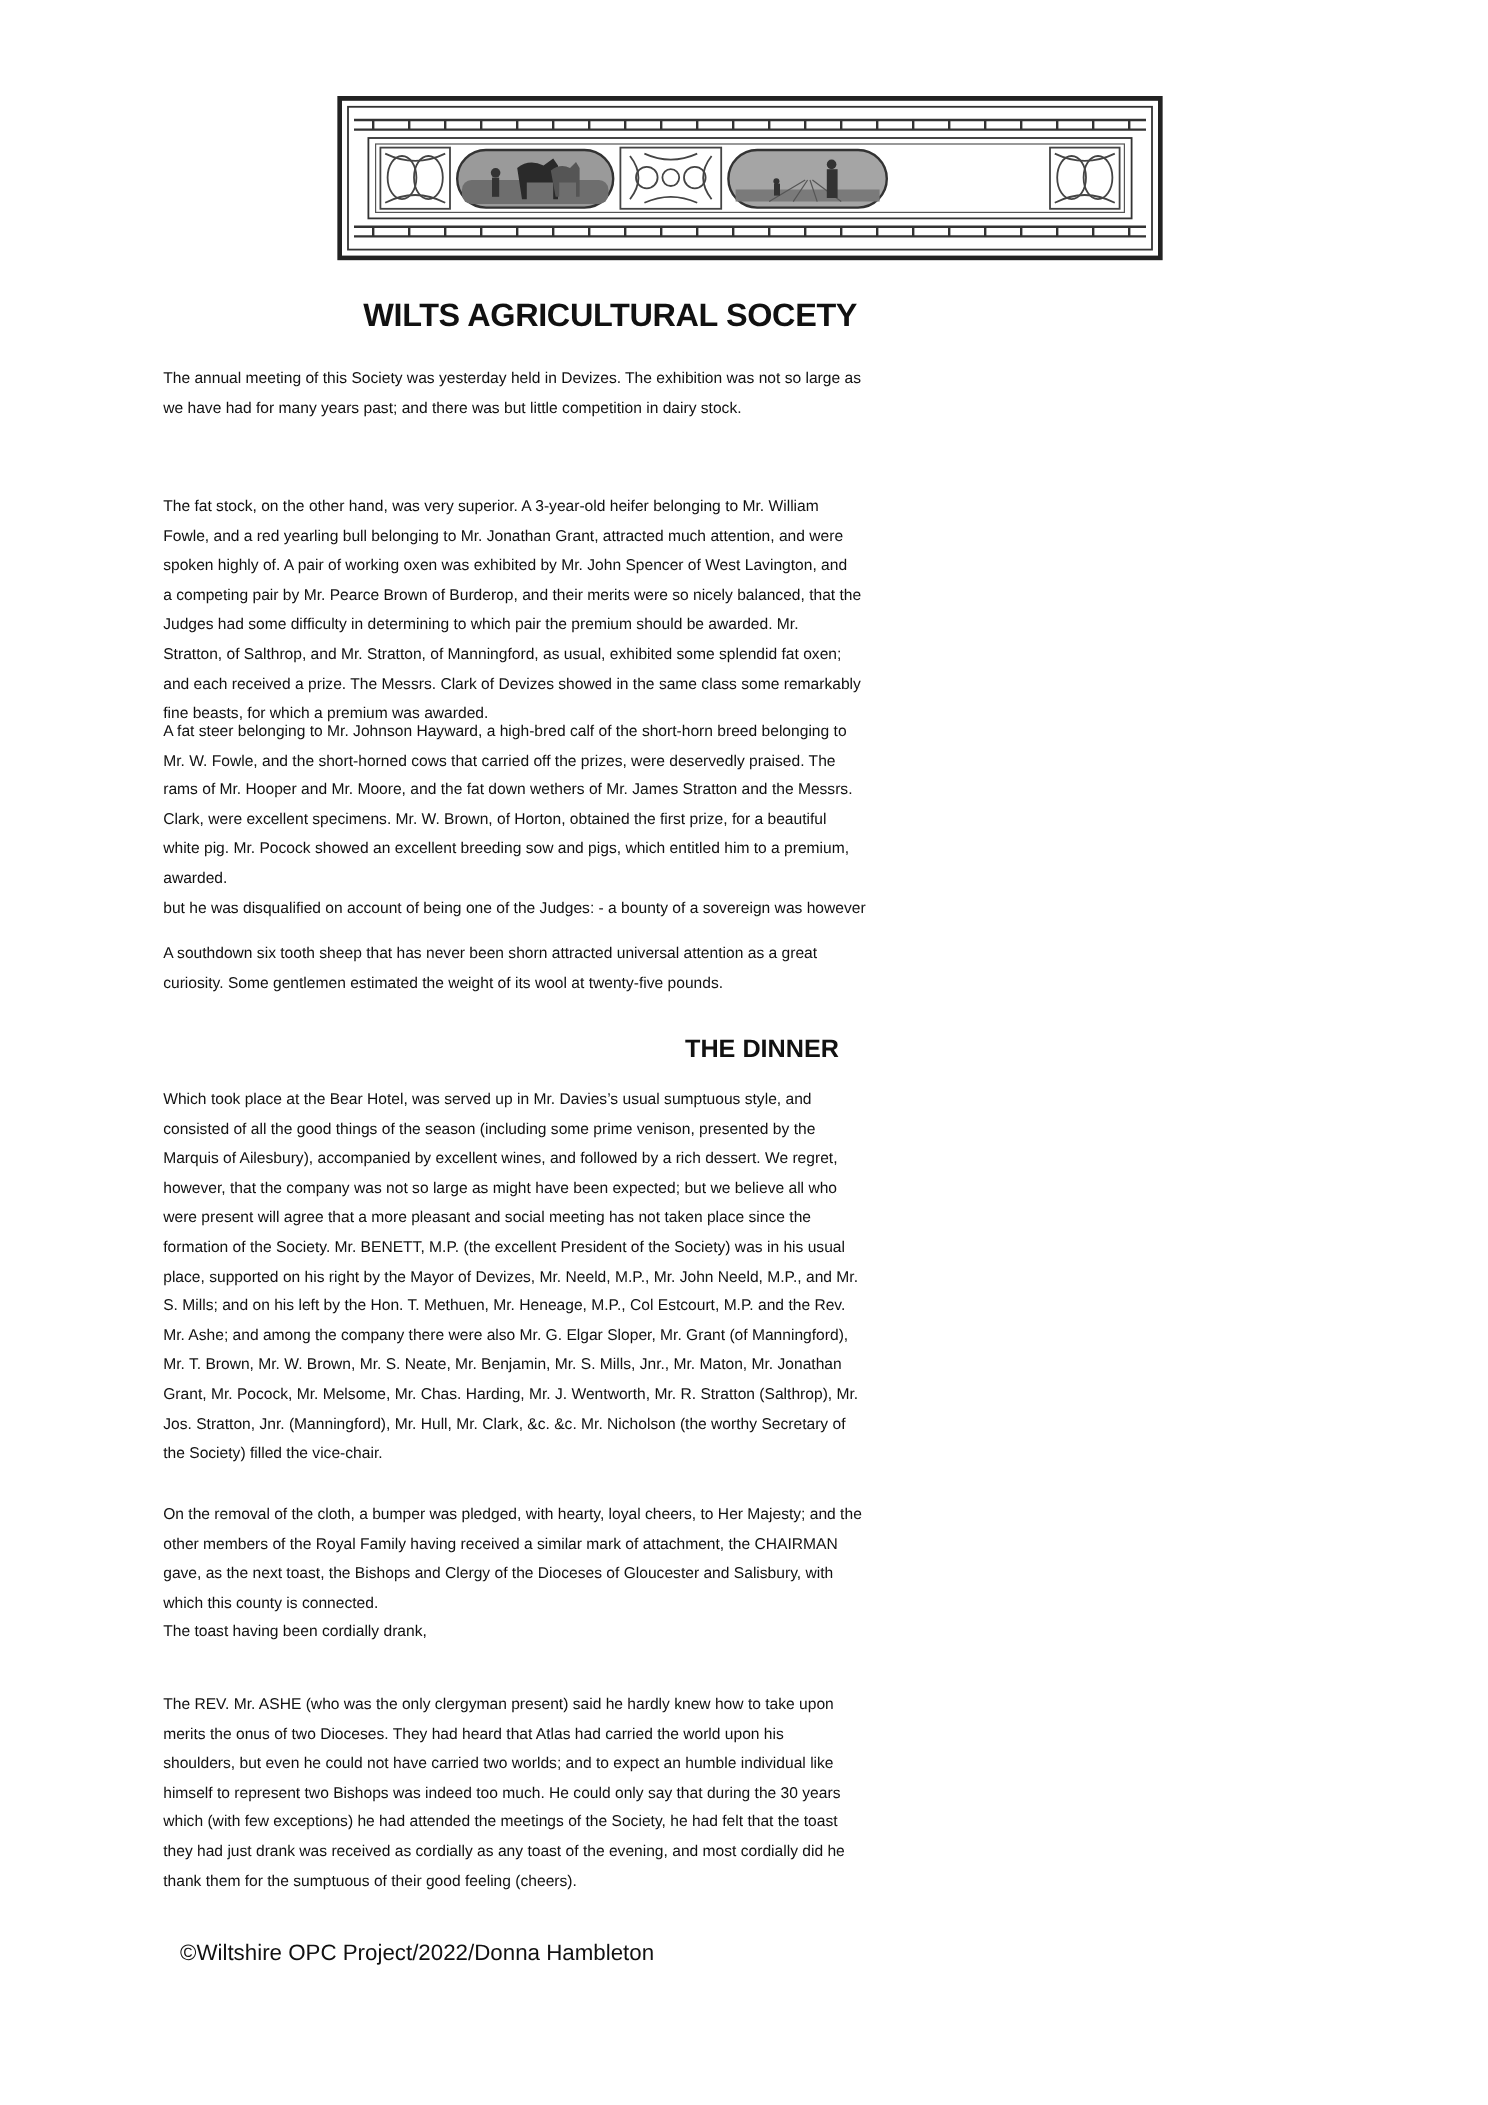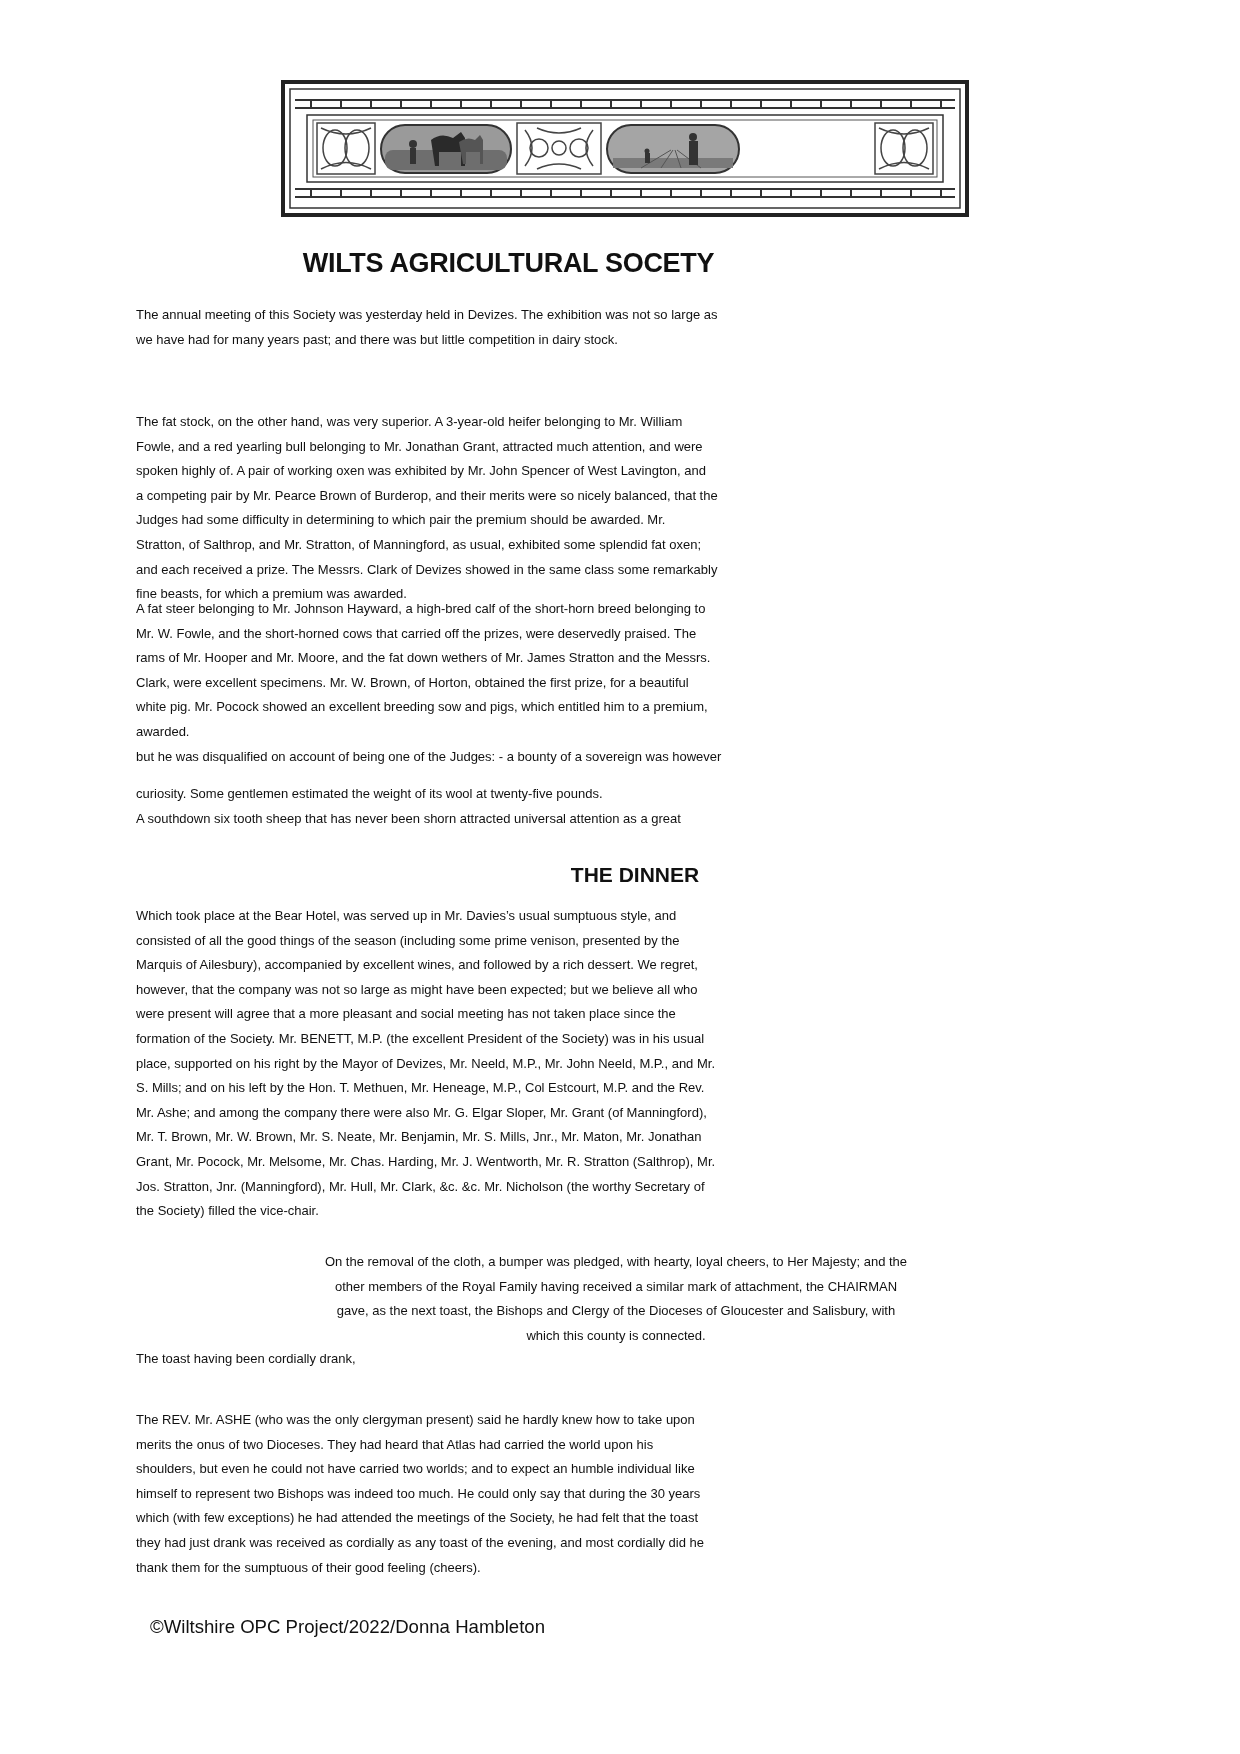--- a/index.html
+++ b/index.html
@@ -128,42 +128,42 @@
 <div class="para" style="top:597px;">
     <span class="line">A fat steer belonging to Mr. Johnson Hayward, a high-bred calf of the short-horn breed belonging to</span>
     <span class="line">Mr. W. Fowle, and the short-horned cows that carried off the prizes, were deservedly praised.  The</span>
     <span class="line">rams of Mr. Hooper and Mr. Moore, and the fat down wethers of Mr. James Stratton and the Messrs.</span>
     <span class="line">Clark, were excellent specimens.  Mr. W. Brown, of Horton, obtained the first prize, for a beautiful</span>
     <span class="line">white pig.  Mr. Pocock showed an excellent breeding sow and pigs, which entitled him to a premium,</span>
     <span class="line">awarded.</span>
     <span class="line">but he was disqualified on account of being one of the Judges: - a bounty of a sovereign was however</span>
   </div>
 <div class="para" style="top:782px;">
+    <span class="line">A southdown six tooth sheep that has never been shorn attracted universal attention as a great</span>
     <span class="line">curiosity.  Some gentlemen estimated the weight of its wool at twenty-five pounds.</span>
-    <span class="line">A southdown six tooth sheep that has never been shorn attracted universal attention as a great</span>
   </div>
 
 <h2 class="subtitle" style="top:848px;margin:15px;">THE DINNER</h2>
 
 <div class="para" style="top:904px;">
     <span class="line">Which took place at the Bear Hotel, was served up in Mr. Davies’s usual sumptuous style, and</span>
     <span class="line">consisted of all the good things of the season (including some prime venison, presented by the</span>
     <span class="line">Marquis of Ailesbury), accompanied by excellent wines, and followed by a rich dessert.  We regret,</span>
     <span class="line">however, that the company was not so large as might have been expected; but we believe all who</span>
     <span class="line">were present will agree that a more pleasant and social meeting has not taken place since the</span>
     <span class="line">formation of the Society. Mr. BENETT, M.P. (the excellent President of the Society) was in his usual</span>
     <span class="line">place, supported on his right by the Mayor of Devizes, Mr. Neeld, M.P., Mr. John Neeld, M.P., and Mr.</span>
     <span class="line">S. Mills; and on his left by the Hon. T. Methuen, Mr. Heneage, M.P., Col Estcourt, M.P. and the Rev.</span>
     <span class="line">Mr. Ashe; and among the company there were also Mr. G. Elgar Sloper, Mr. Grant (of Manningford),</span>
     <span class="line">Mr. T. Brown, Mr. W. Brown, Mr. S. Neate, Mr. Benjamin, Mr. S. Mills, Jnr., Mr. Maton, Mr. Jonathan</span>
     <span class="line">Grant, Mr. Pocock, Mr. Melsome, Mr. Chas. Harding, Mr. J. Wentworth, Mr. R. Stratton (Salthrop), Mr.</span>
     <span class="line">Jos. Stratton, Jnr. (Manningford), Mr. Hull, Mr. Clark, &amp;c. &amp;c.  Mr. Nicholson (the worthy Secretary of</span>
     <span class="line">the Society) filled the vice-chair.</span>
   </div>
-<div class="para" style="top:1250px;text-align:center;">
+<div class="para" style="top:1250px;">
     <span class="line">On the removal of the cloth, a bumper was pledged, with hearty, loyal cheers, to Her Majesty; and the</span>
     <span class="line">other members of the Royal Family having received a similar mark of attachment, the CHAIRMAN</span>
     <span class="line">gave, as the next toast, the Bishops and Clergy of the Dioceses of Gloucester and Salisbury, with</span>
     <span class="line">which this county is connected.</span>
   </div>
 <div class="para" style="top:1347px;">
     <span class="line">The toast having been cordially drank,</span>
   </div>
 <div class="para" style="top:1408px;">
     <span class="line">The REV. Mr. ASHE (who was the only clergyman present) said he hardly knew how to take upon</span>

